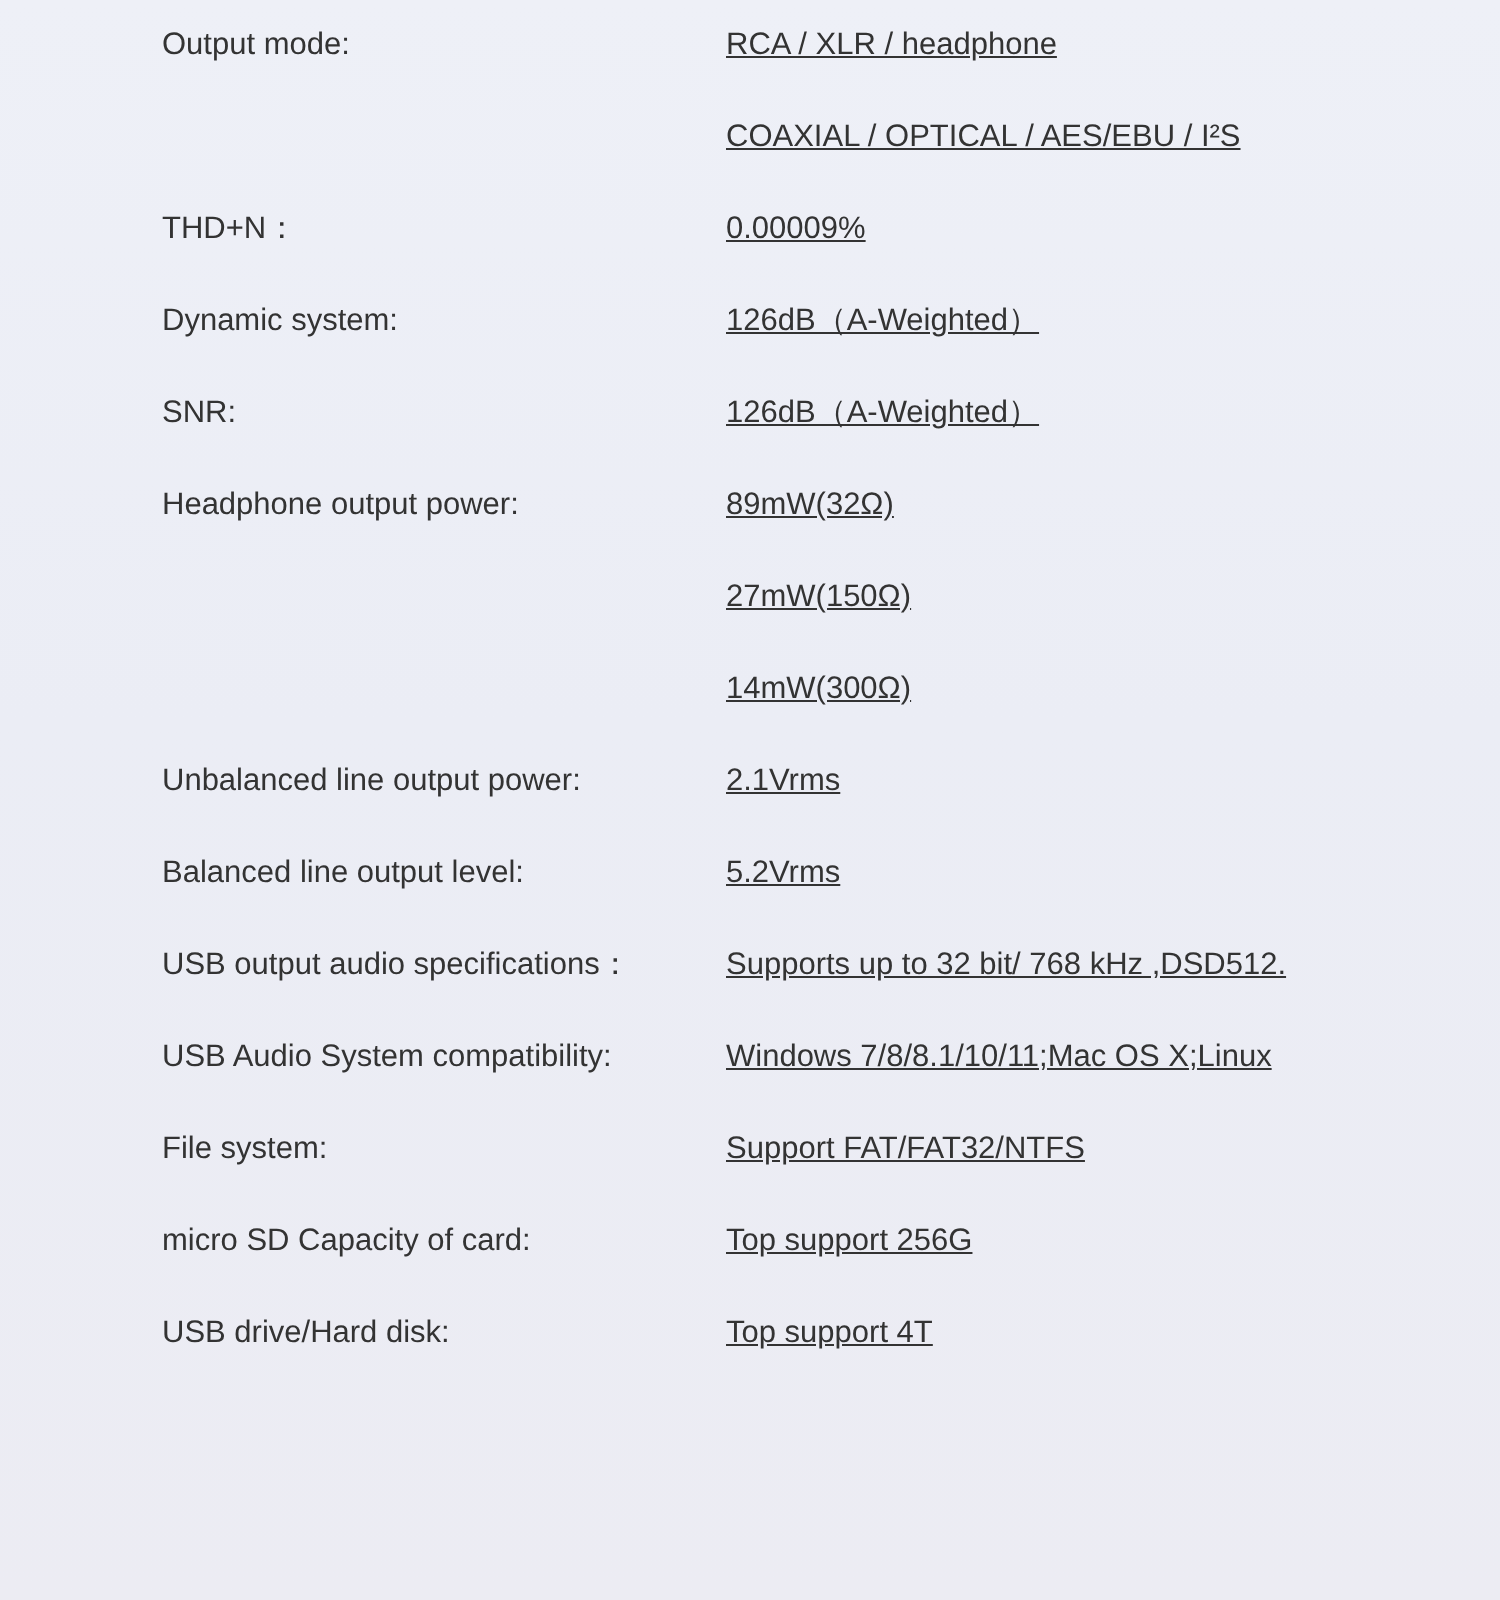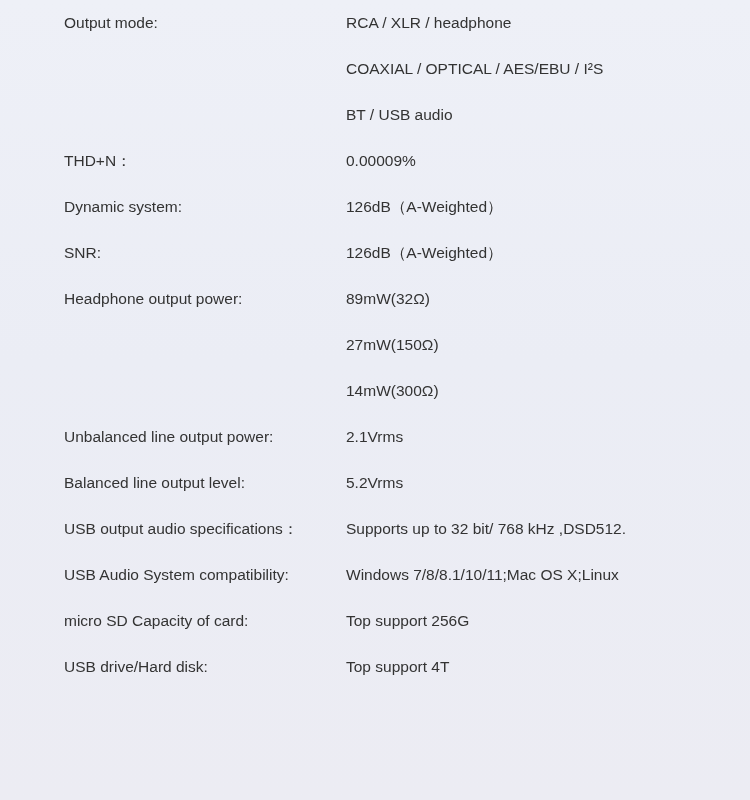--- a/index.html
+++ b/index.html
@@ -31,47 +31,44 @@
   }
   .spec-table td {
     vertical-align: top;
     padding: 0;
     font-size: 15.5px;
     line-height: 46px;
     white-space: nowrap;
   }
   td.label {
     width: 282px;
-    padding-left: 64px;
+    padding-left: 81px;
     color: #333333;
   }
   td.value {
     color: #333333;
+    text-decoration: underline;
   }
   tr.cont td.label {
     
   }
 </style>
 </head>
 <body>
 
 <div class="page">
   <table class="spec-table">
     <tbody>
       <tr>
         <td class="label">Output mode:</td>
         <td class="value">RCA / XLR / headphone</td>
       </tr>
       <tr class="cont">
         <td class="label"></td>
         <td class="value">COAXIAL / OPTICAL / AES/EBU / I²S</td>
-      </tr>
-      <tr class="cont">
-        <td class="label"></td>
-        <td class="value">BT / USB audio</td>
       </tr>
       <tr>
         <td class="label">THD+N：</td>
         <td class="value">0.00009%</td>
       </tr>
       <tr>
         <td class="label">Dynamic system:</td>
         <td class="value">126dB（A-Weighted）</td>
       </tr>
       <tr>
@@ -100,20 +97,24 @@
       </tr>
       <tr>
         <td class="label">USB output audio specifications：</td>
         <td class="value">Supports up to 32 bit/ 768 kHz ,DSD512.</td>
       </tr>
       <tr>
         <td class="label">USB Audio System compatibility:</td>
         <td class="value">Windows 7/8/8.1/10/11;Mac OS X;Linux</td>
       </tr>
       <tr>
+        <td class="label">File system:</td>
+        <td class="value">Support FAT/FAT32/NTFS</td>
+      </tr>
+      <tr>
         <td class="label">micro SD Capacity of card:</td>
         <td class="value">Top support 256G</td>
       </tr>
       <tr>
         <td class="label">USB drive/Hard disk:</td>
         <td class="value">Top support 4T</td>
       </tr>
 
     </tbody>
   </table>

